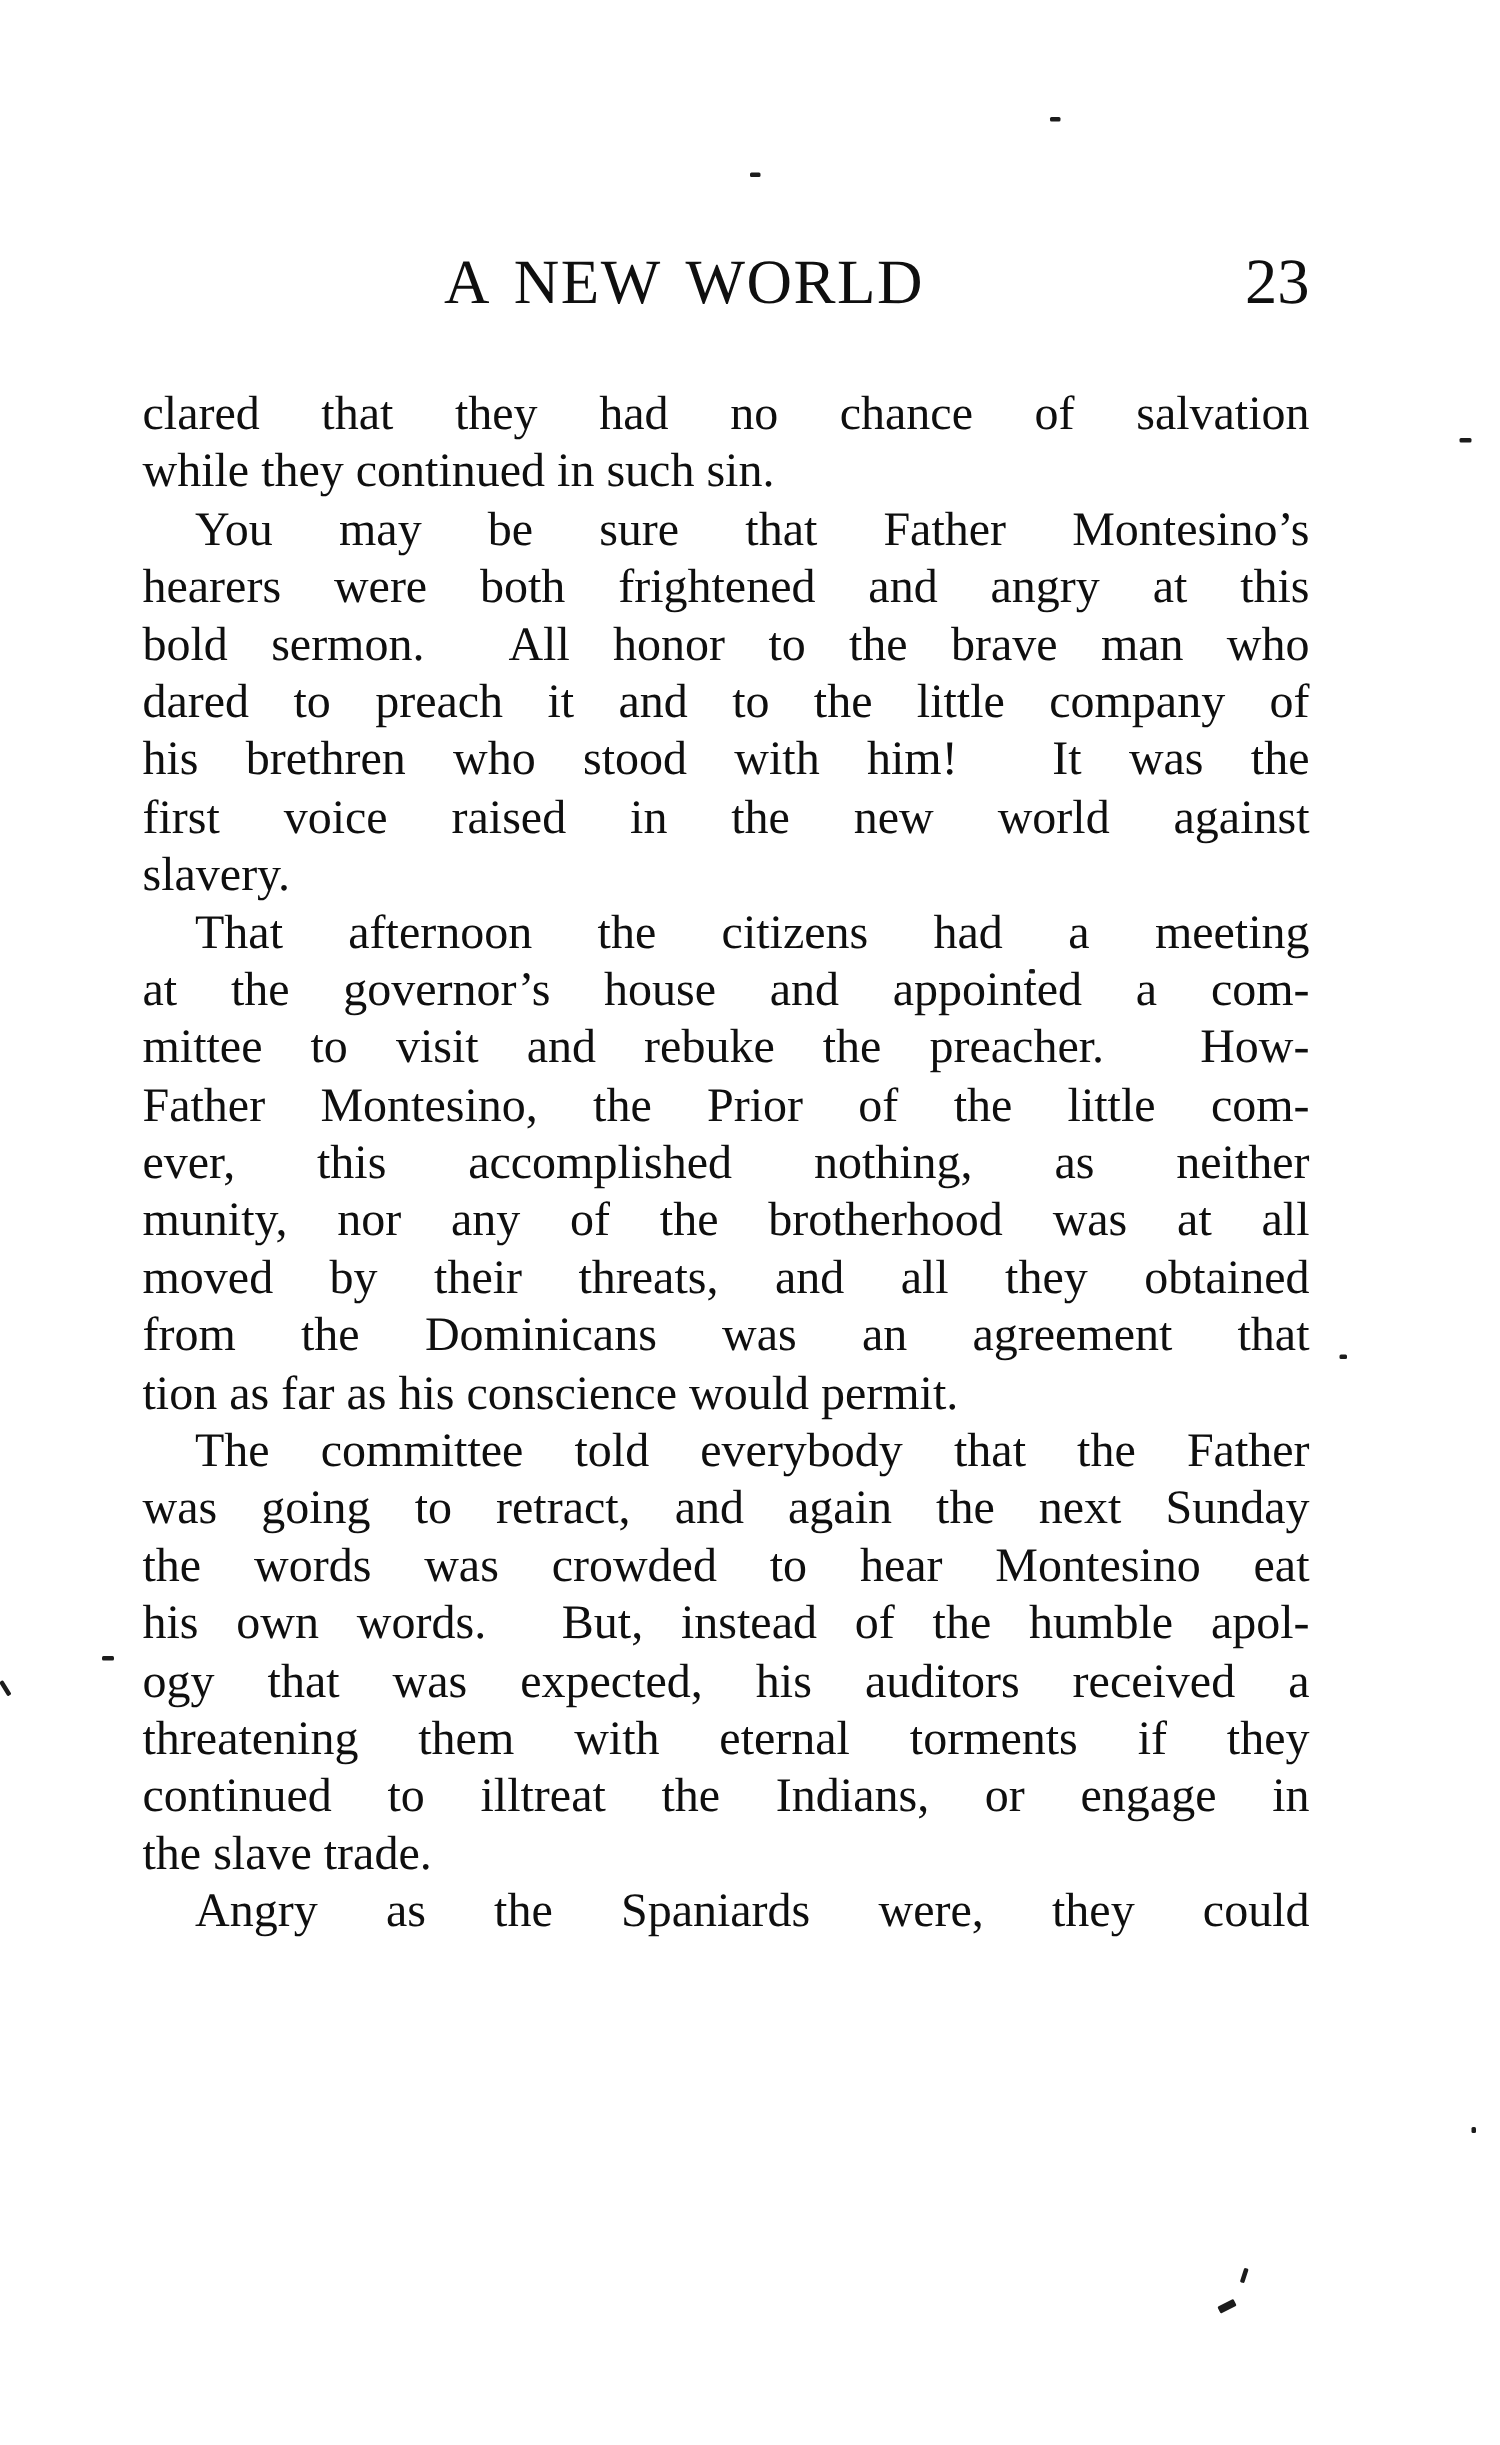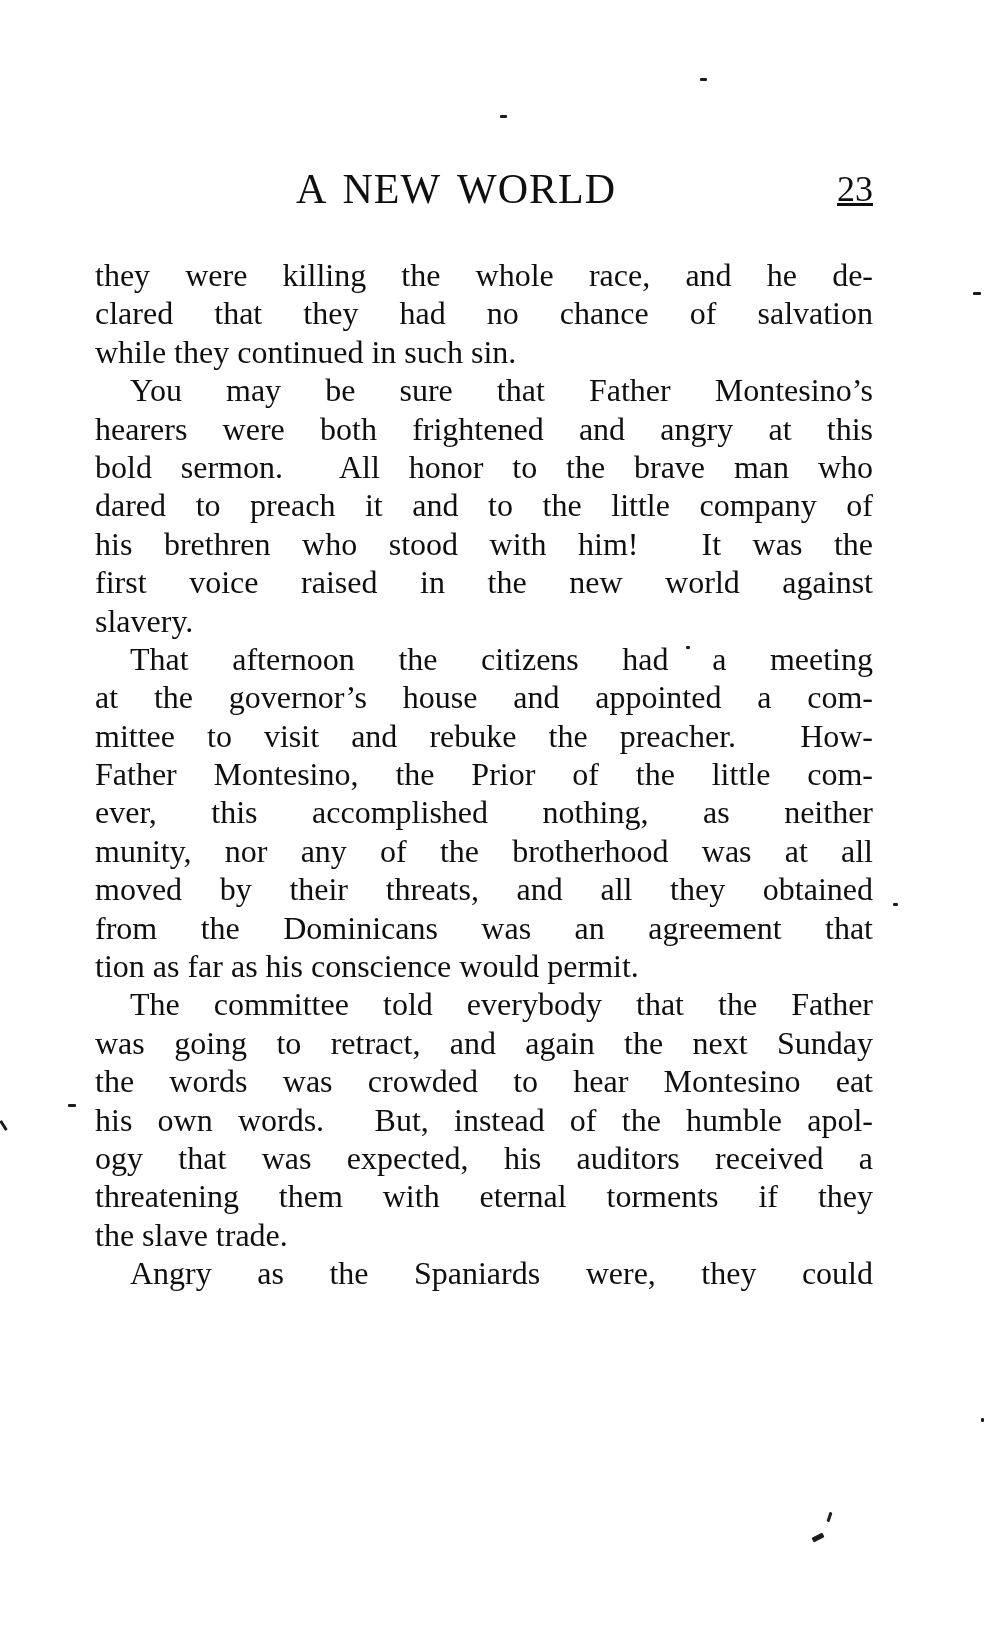--- a/index.html
+++ b/index.html
@@ -28,23 +28,22 @@
     font-size: 42px;
     line-height: 44px;
     letter-spacing: 1px;
     word-spacing: 6px;
     white-space: nowrap;
   }
   .page-number {
     position: absolute;
     right: 0;
     top: 0;
-    font-size: 36px;
+    font-size: 43px;
     line-height: 44px;
-    text-decoration: underline;
   }
   .page-text {
     position: absolute;
     left: 95px;
     top: 239px;
     width: 778px;
     font-size: 32px;
   }
   .paragraph { margin: 0; }
   .text-line {
@@ -69,21 +68,20 @@
 <body>
 
 <div class="page">
   <div class="page-header">
     <div class="header-title">A NEW WORLD</div>
     <div class="page-number">23</div>
   </div>
 
   <div class="page-text">
       <div class="paragraph">
-        <div class="text-line just">they were killing the whole race, and he de-</div>
         <div class="text-line just">clared that they had no chance of salvation</div>
         <div class="text-line">while they continued in such sin.</div>
       </div>
       <div class="paragraph">
         <div class="text-line just indent">You may be sure that Father Montesino’s</div>
         <div class="text-line just">hearers were both frightened and angry at this</div>
         <div class="text-line just">bold sermon.&nbsp; All honor to the brave man who</div>
         <div class="text-line just">dared to preach it and to the little company of</div>
         <div class="text-line just">his brethren who stood with him!&nbsp; It was the</div>
         <div class="text-line just">first voice raised in the new world against</div>
@@ -100,20 +98,21 @@
         <div class="text-line just">from the Dominicans was an agreement that</div>
         <div class="text-line"><span>tion </span><span class="italic">as far as his conscience would permit.</span></div>
       </div>
       <div class="paragraph">
         <div class="text-line just indent">The committee told everybody that the Father</div>
         <div class="text-line just">was going to retract, and again the next Sunday</div>
         <div class="text-line just">the words was crowded to hear Montesino eat</div>
         <div class="text-line just">his own words.&nbsp; But, instead of the humble apol-</div>
         <div class="text-line just">ogy that was expected, his auditors received a</div>
         <div class="text-line just">threatening them with eternal torments if they</div>
+        <div class="text-line just">continued to illtreat the Indians, or engage in</div>
         <div class="text-line">the slave trade.</div>
       </div>
       <div class="paragraph">
         <div class="text-line just indent">Angry as the Spaniards were, they could</div>
       </div>
     </div>
 
   <div id="marks-layer">
       <div class="scan-mark" style="left: 700px; top: 61px; width: 7px; height: 3px;"></div>
       <div class="scan-mark" style="left: 500px; top: 98px; width: 7px; height: 3px;"></div>

